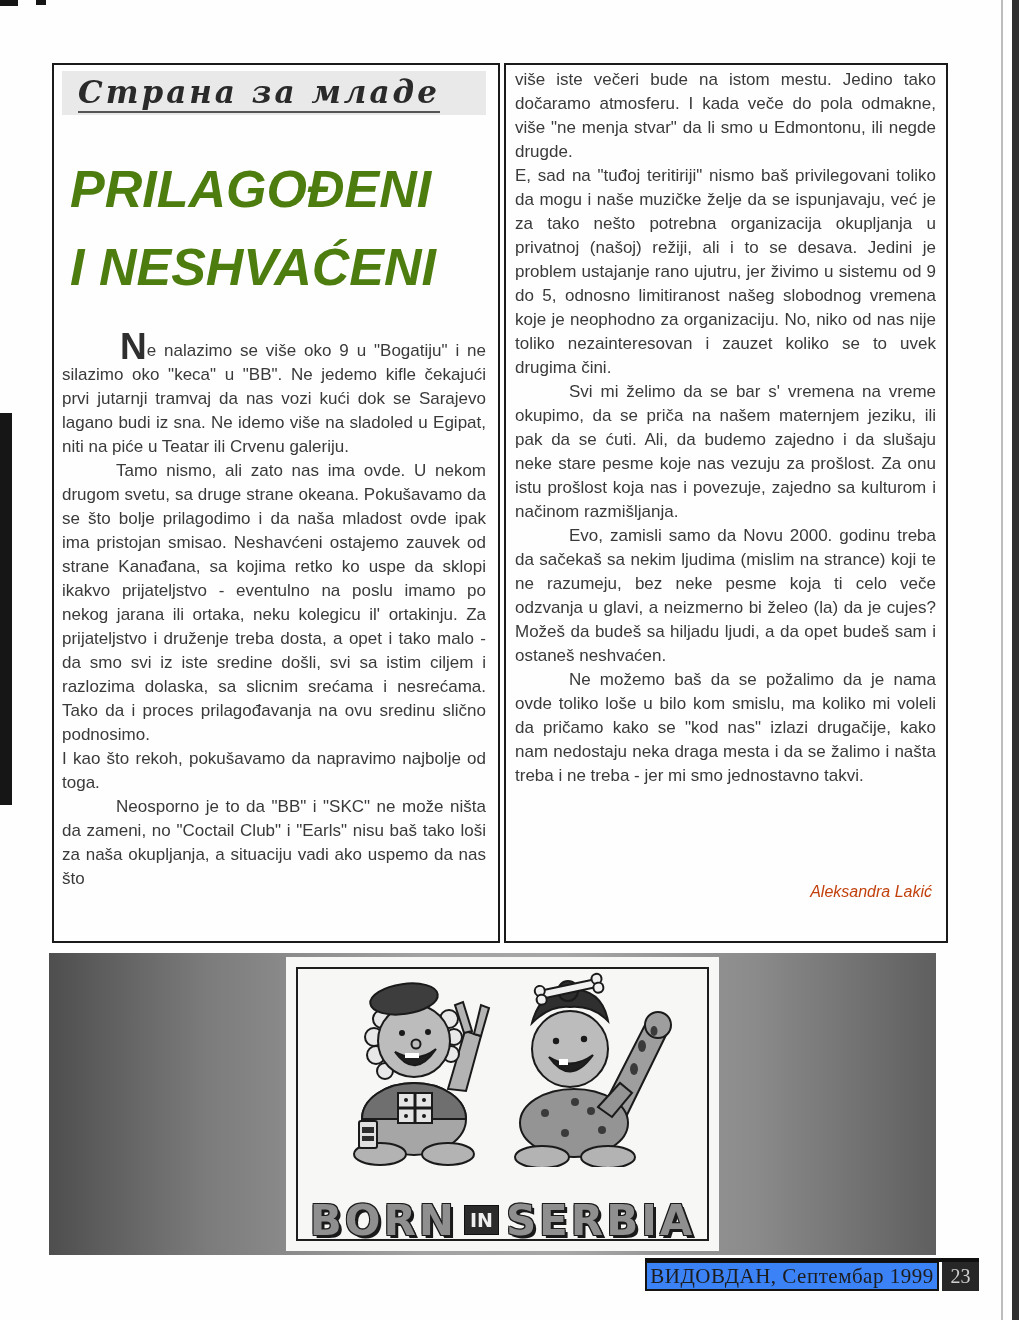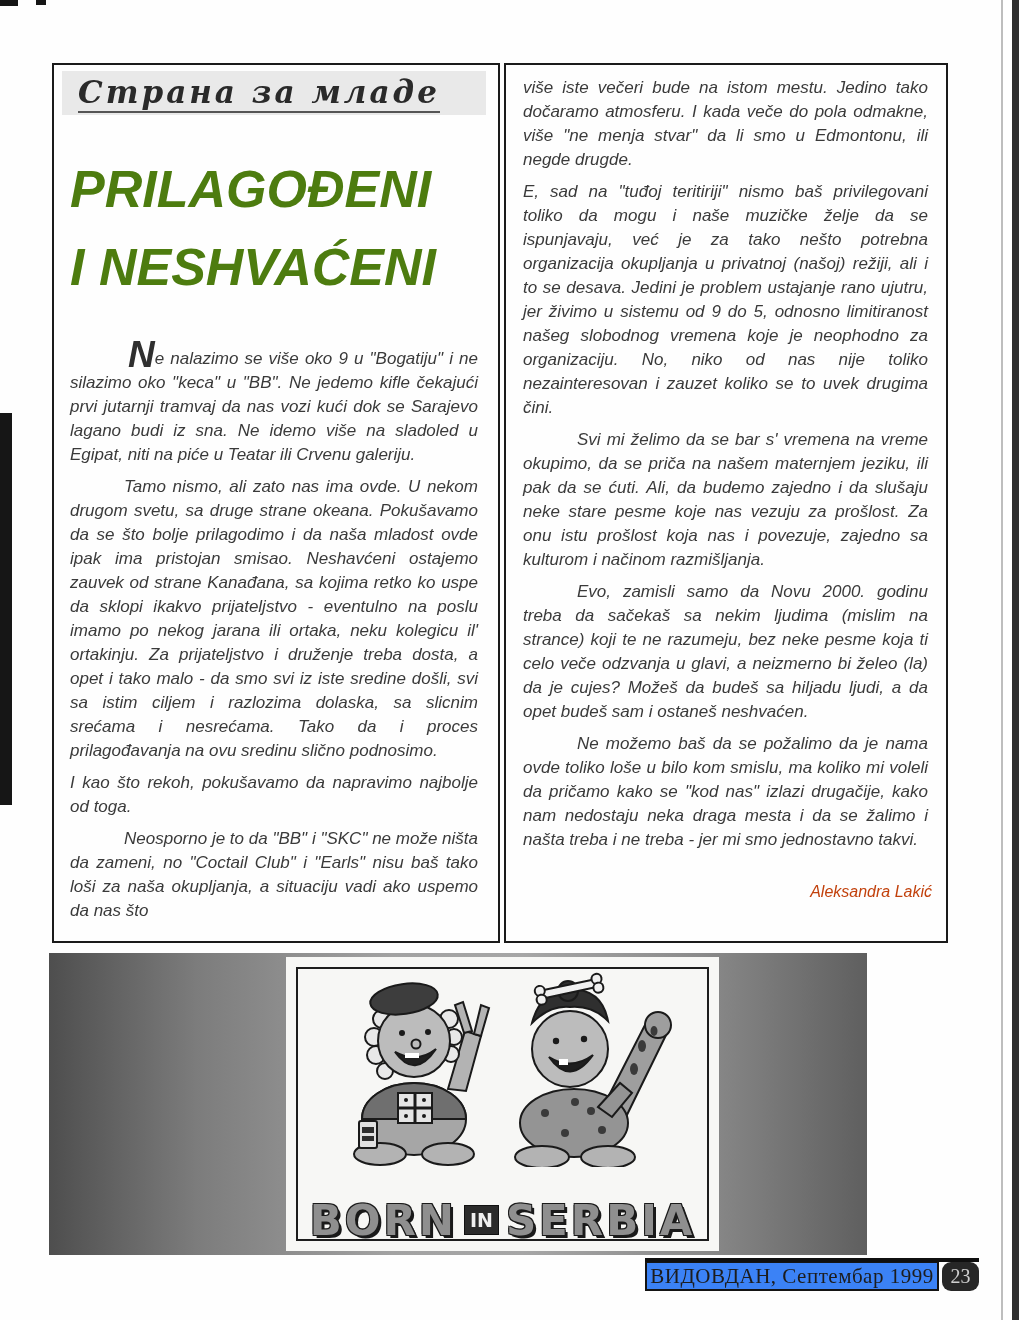--- a/index.html
+++ b/index.html
@@ -25,51 +25,51 @@
                 font-size:31px;color:#2a2a2a;letter-spacing:3px;
                 border-bottom:2px solid #555;padding-bottom:1px;}
 
   .headline{position:absolute;left:16px;top:85px;width:420px;
             font-style:italic;font-weight:bold;font-size:52px;line-height:78px;
             color:#4d7c0f;letter-spacing:0px;white-space:nowrap;}
 
   .bodytext{position:absolute;text-align:justify;font-size:17px;line-height:24px;color:#3a3a3a;}
   #left-text{left:8px;top:270px;width:424px;}
   #right-text{left:9px;top:3px;width:421px;}
-  .para{margin:8px;font-style:italic;}
+  .para{margin:0;}
   .para.indent{text-indent:54px;}
   .para.dropcap-line{text-indent:58px;}
   .dropcap{font-size:37px;font-weight:bold;color:#2f2f2f;line-height:24px;vertical-align:-3px;}
 
   .signature{position:absolute;right:14px;top:818px;font-style:italic;font-size:16px;color:#c2410c;}
 
   
-  #art-strip{position:absolute;left:49px;top:953px;width:774px;height:302px;
-             background:linear-gradient(90deg,#4e4e4e 0%,#7c7c7c 18%,#a2a2a2 42%,#a6a6a6 58%,#8a8a8a 80%,#5f5f5f 100%);padding-left:44px;}
+  #art-strip{position:absolute;left:49px;top:953px;width:887px;height:302px;
+             background:linear-gradient(90deg,#4e4e4e 0%,#7c7c7c 18%,#a2a2a2 42%,#a6a6a6 58%,#8a8a8a 80%,#5f5f5f 100%);}
   #art-card{position:absolute;left:237px;top:4px;width:433px;height:294px;background:#f7f7f5;}
   .card-frame{position:absolute;left:10px;top:10px;right:10px;bottom:10px;border:2px solid #1d1d1d;}
   #cartoon{position:absolute;left:16px;top:4px;}
   .caption{position:absolute;left:0;bottom:6px;width:100%;text-align:center;white-space:nowrap;}
   .cap-word{font-family:"DejaVu Sans",sans-serif;font-weight:bold;font-size:42px;color:#8f8f8f;
             letter-spacing:3px;
             text-shadow:3px 3px 0 #1a1a1a,-1px -1px 0 #1a1a1a,1px -1px 0 #1a1a1a,-1px 1px 0 #1a1a1a,1px 1px 0 #1a1a1a;}
   .cap-in{display:inline-block;font-family:"DejaVu Sans",sans-serif;font-weight:bold;font-size:19px;
           color:#f0f0f0;background:#2b2b2b;padding:3px 5px;margin:0 7px;vertical-align:8px;
           border:1px solid #111;}
 
   
   #footer{position:absolute;left:645px;top:1258px;width:334px;}
   .footer-topline{height:4px;background:#0f0f0f;}
   .footer-row{display:flex;align-items:stretch;}
   .journal-box{flex:1;background:#3b82f6;border:2px solid #141414;border-top-width:1px;
                font-family:"Liberation Serif",serif;font-size:21px;color:#1c1c1c;
                line-height:26px;text-align:center;letter-spacing:0.5px;}
   .page-num{width:37px;margin-left:3px;background:#272727;color:#cfcfcf;
             font-family:"Liberation Serif",serif;font-size:20px;
-            display:flex;align-items:center;justify-content:center;border-radius:9px;}
+            display:flex;align-items:center;justify-content:center;}
 </style>
 </head>
 <body>
 
 <div id="page">
 
   <div class="edge tick1"></div>
   <div class="edge tick2"></div>
   <div class="edge-right-soft"></div>
   <div class="edge-right"></div>

